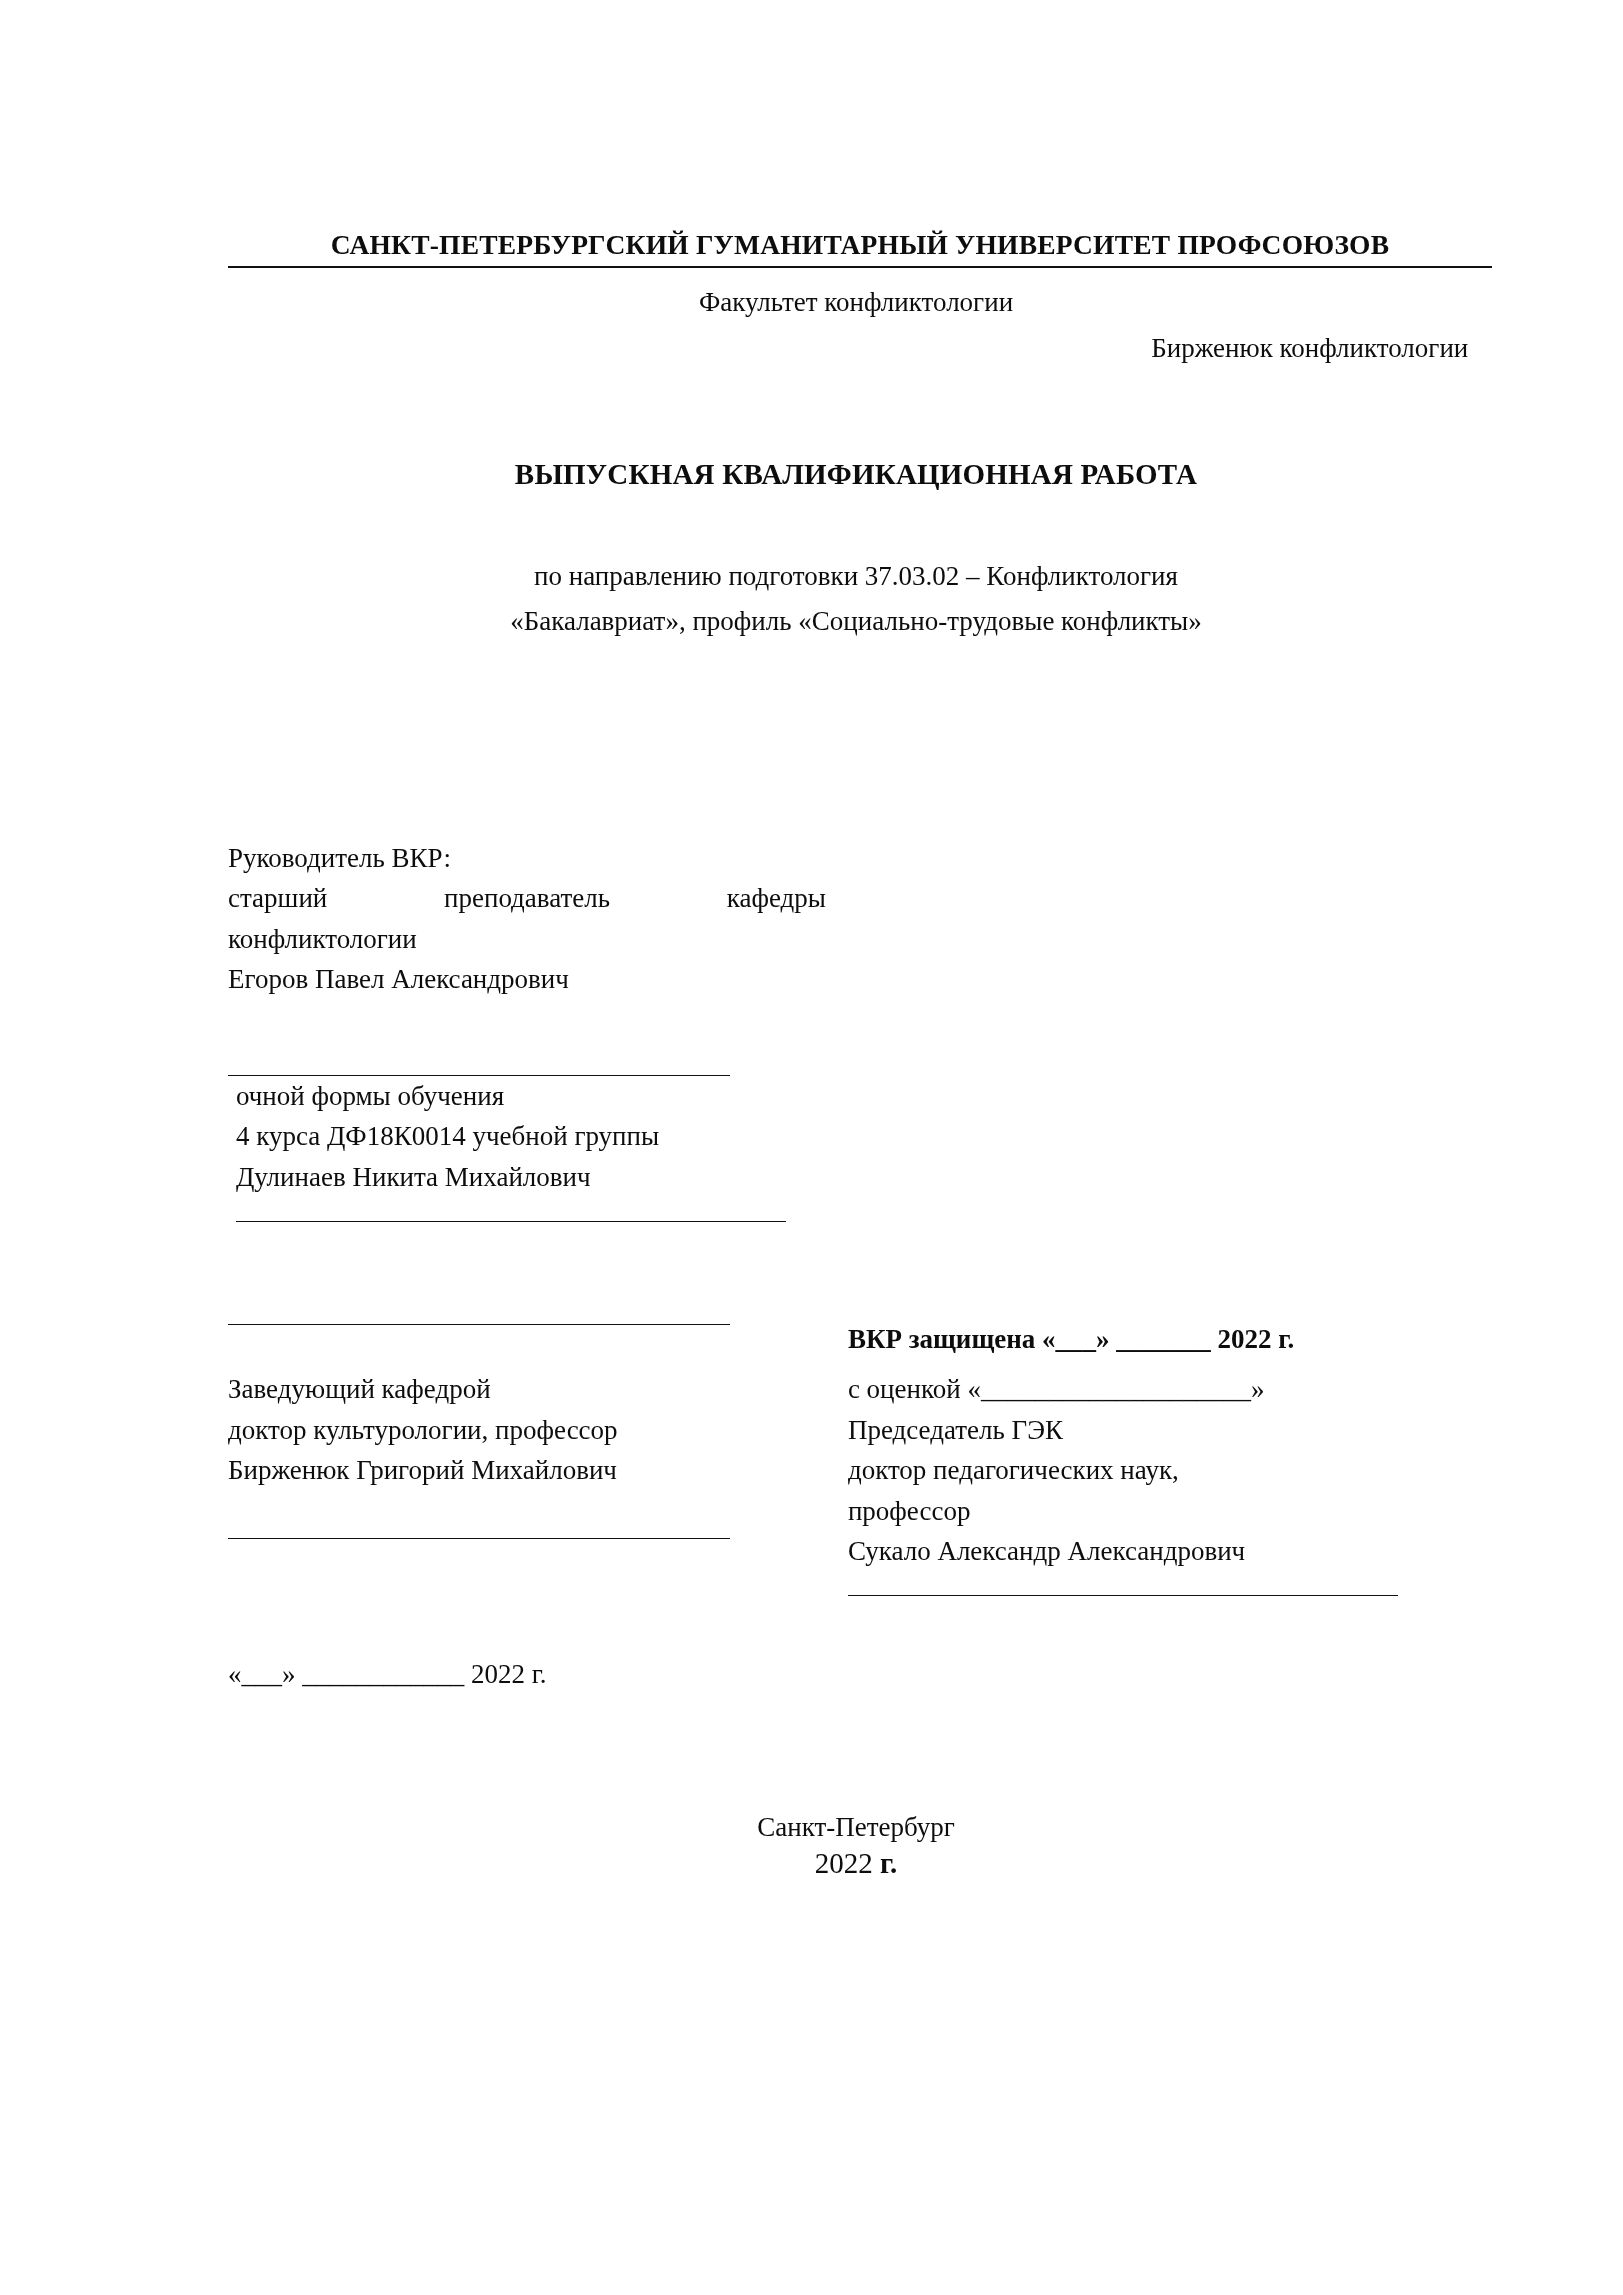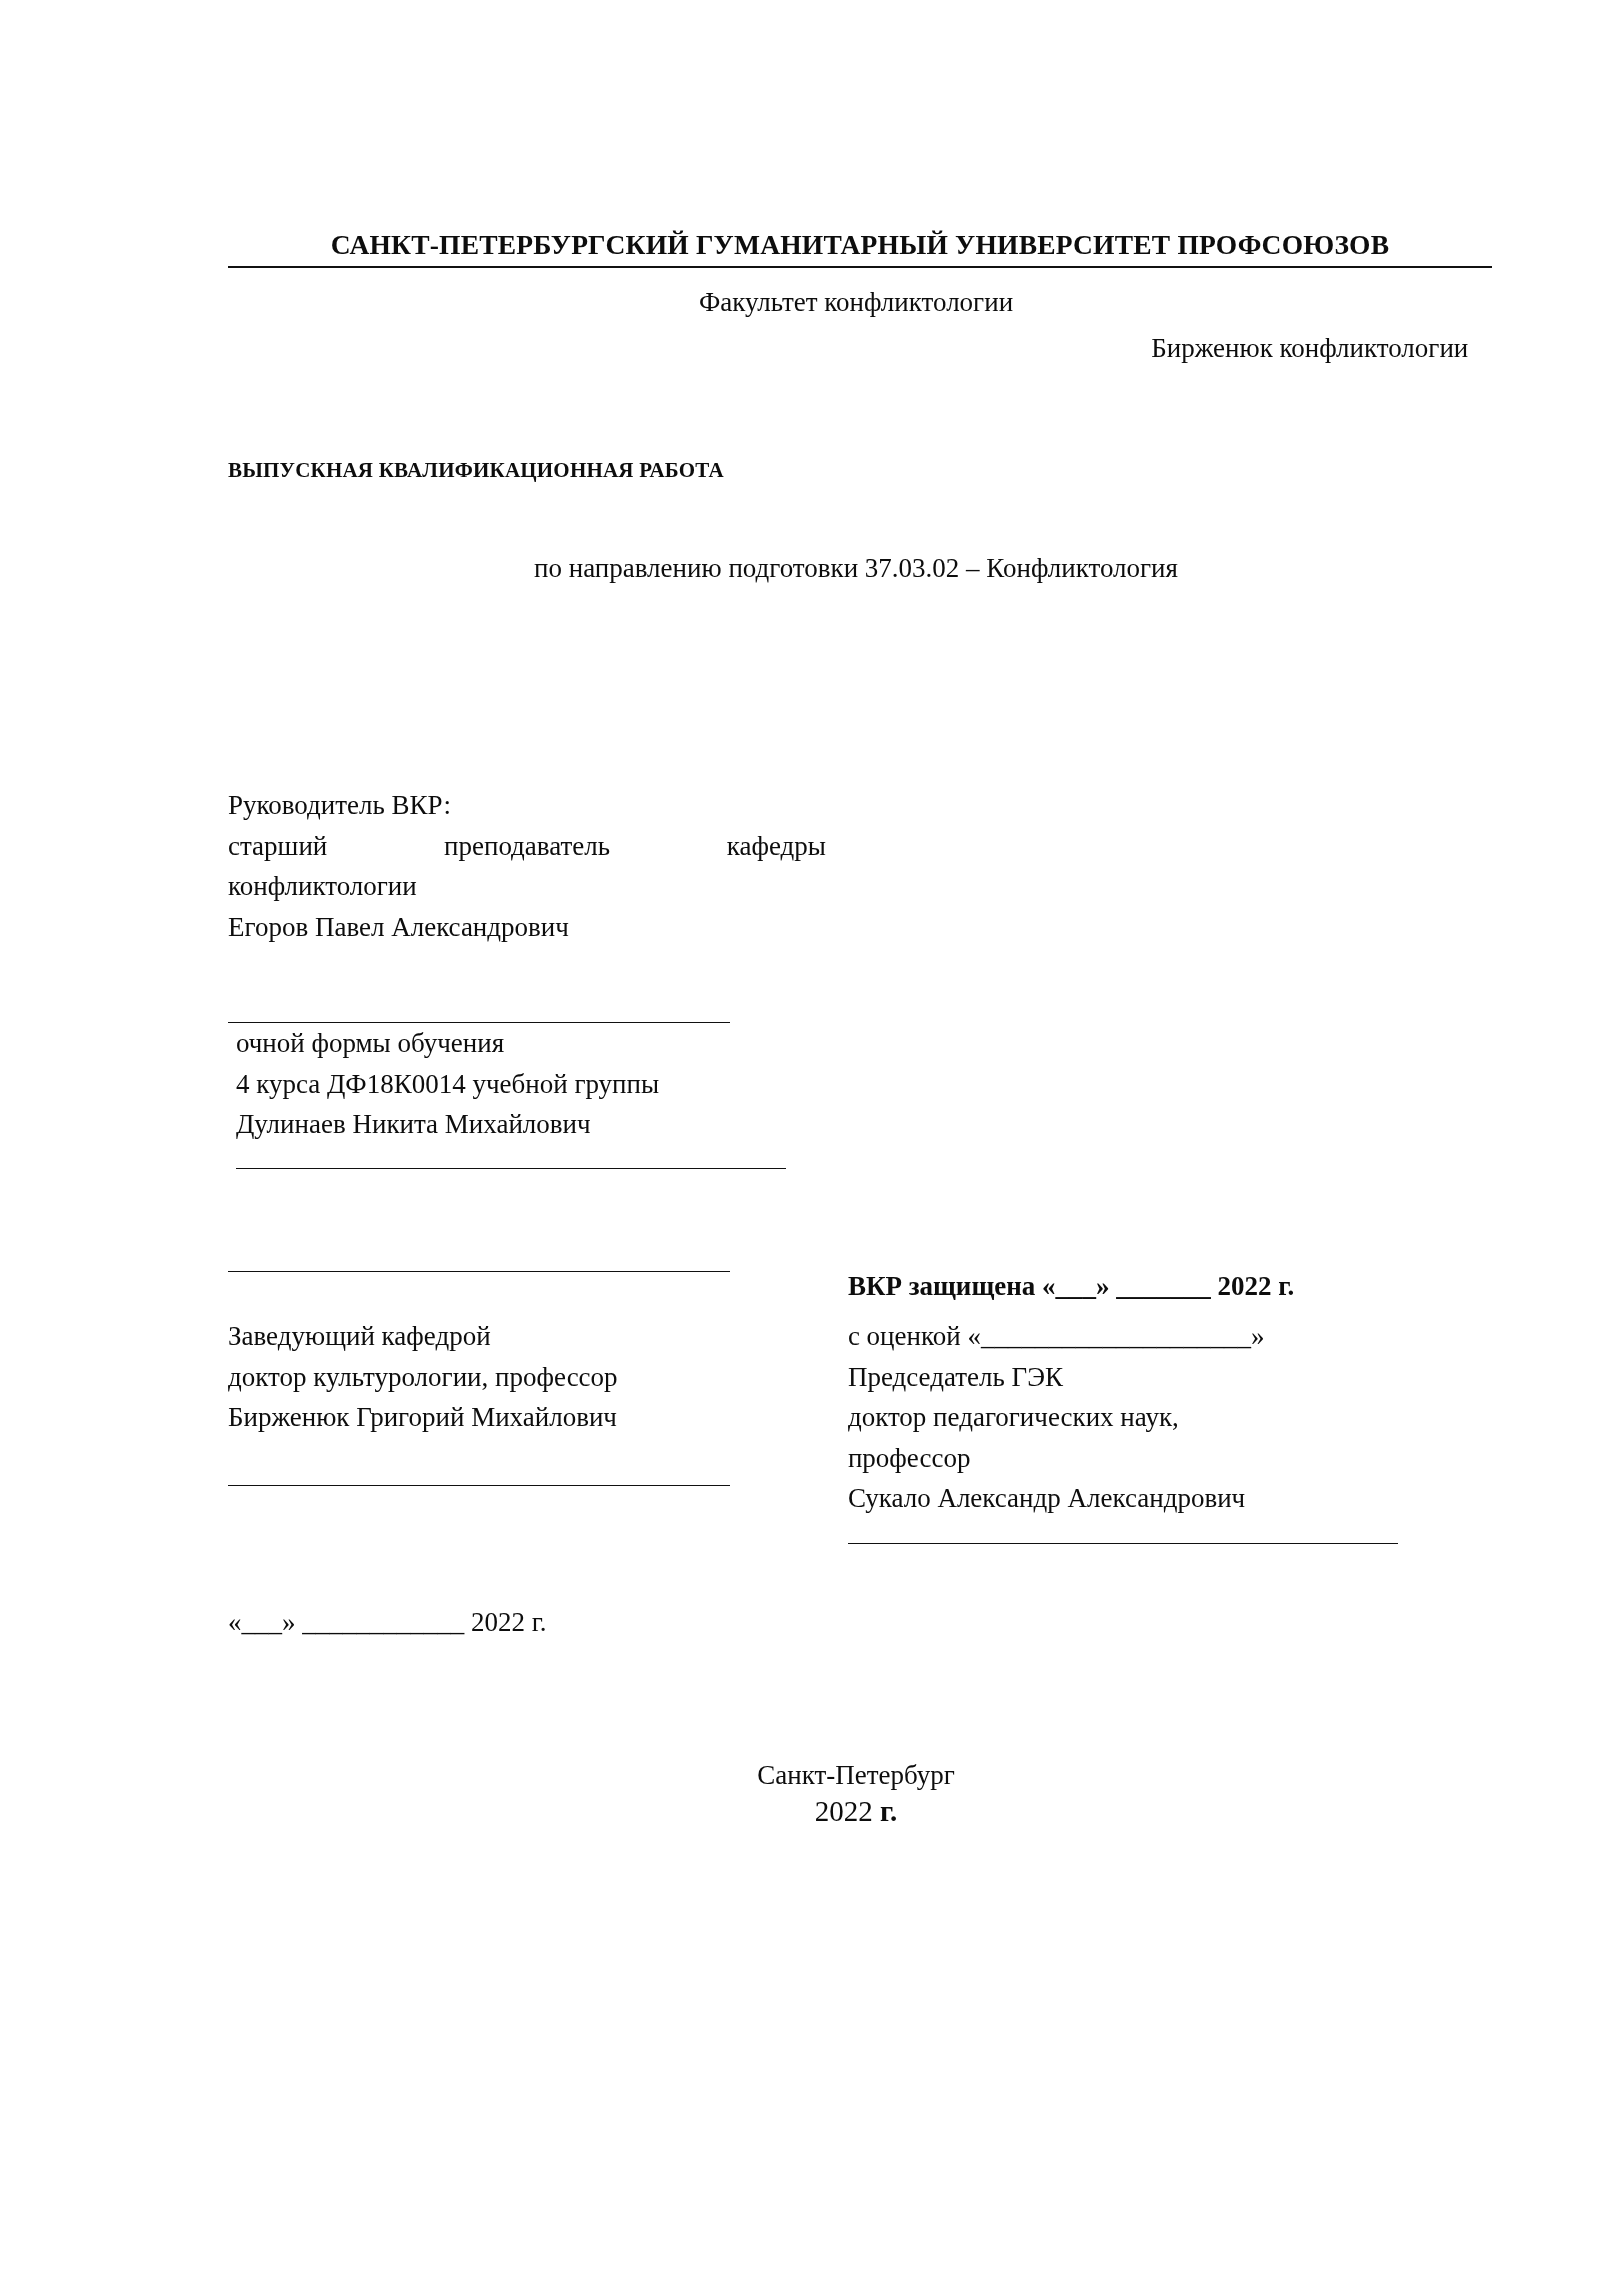--- a/index.html
+++ b/index.html
@@ -45,22 +45,23 @@
   .department {
     margin-top: 15.7px;
     text-align: right;
     font-size: 27px;
     padding-right: 15.7px;
   }
 
   
   .doc-type {
     margin-top: 94px;
-    font-weight: bold;
-    font-size: 21px;
+    text-align: center;
+    font-weight: bold;
+    font-size: 29px;
     letter-spacing: 0.2px;
   }
   .thesis-title {
     margin-top: 69px;
     text-align: center;
     font-weight: bold;
     font-size: 27.5px;
     line-height: 1.48;
     letter-spacing: 0.2px;
     padding: 0 47px;
@@ -154,20 +155,21 @@
 <div class="page">
   <div class="content">
 
     <div class="university">САНКТ-ПЕТЕРБУРГСКИЙ ГУМАНИТАРНЫЙ УНИВЕРСИТЕТ ПРОФСОЮЗОВ</div>
     <div class="faculty">Факультет конфликтологии</div>
     <div class="department">Бирженюк конфликтологии</div>
 
     <div class="doc-type">ВЫПУСКНАЯ КВАЛИФИКАЦИОННАЯ РАБОТА</div>
 
     <div class="program">по направлению подготовки 37.03.02 – Конфликтология</div>
+    <div class="program" style="margin-top:4.7px">«Бакалавриат», профиль «Социально-трудовые конфликты»</div>
 
     <div class="sig-block">
       <div class="col-left">
         <div class="line-text">Руководитель ВКР:</div>
         <div class="justify-line">старший преподаватель кафедры</div>
         <div class="line-text">конфликтологии</div>
         <div class="line-text">Егоров Павел Александрович</div>
         <div class="gap-l"></div>
         <div class="rule rule-left"></div>
       </div>

